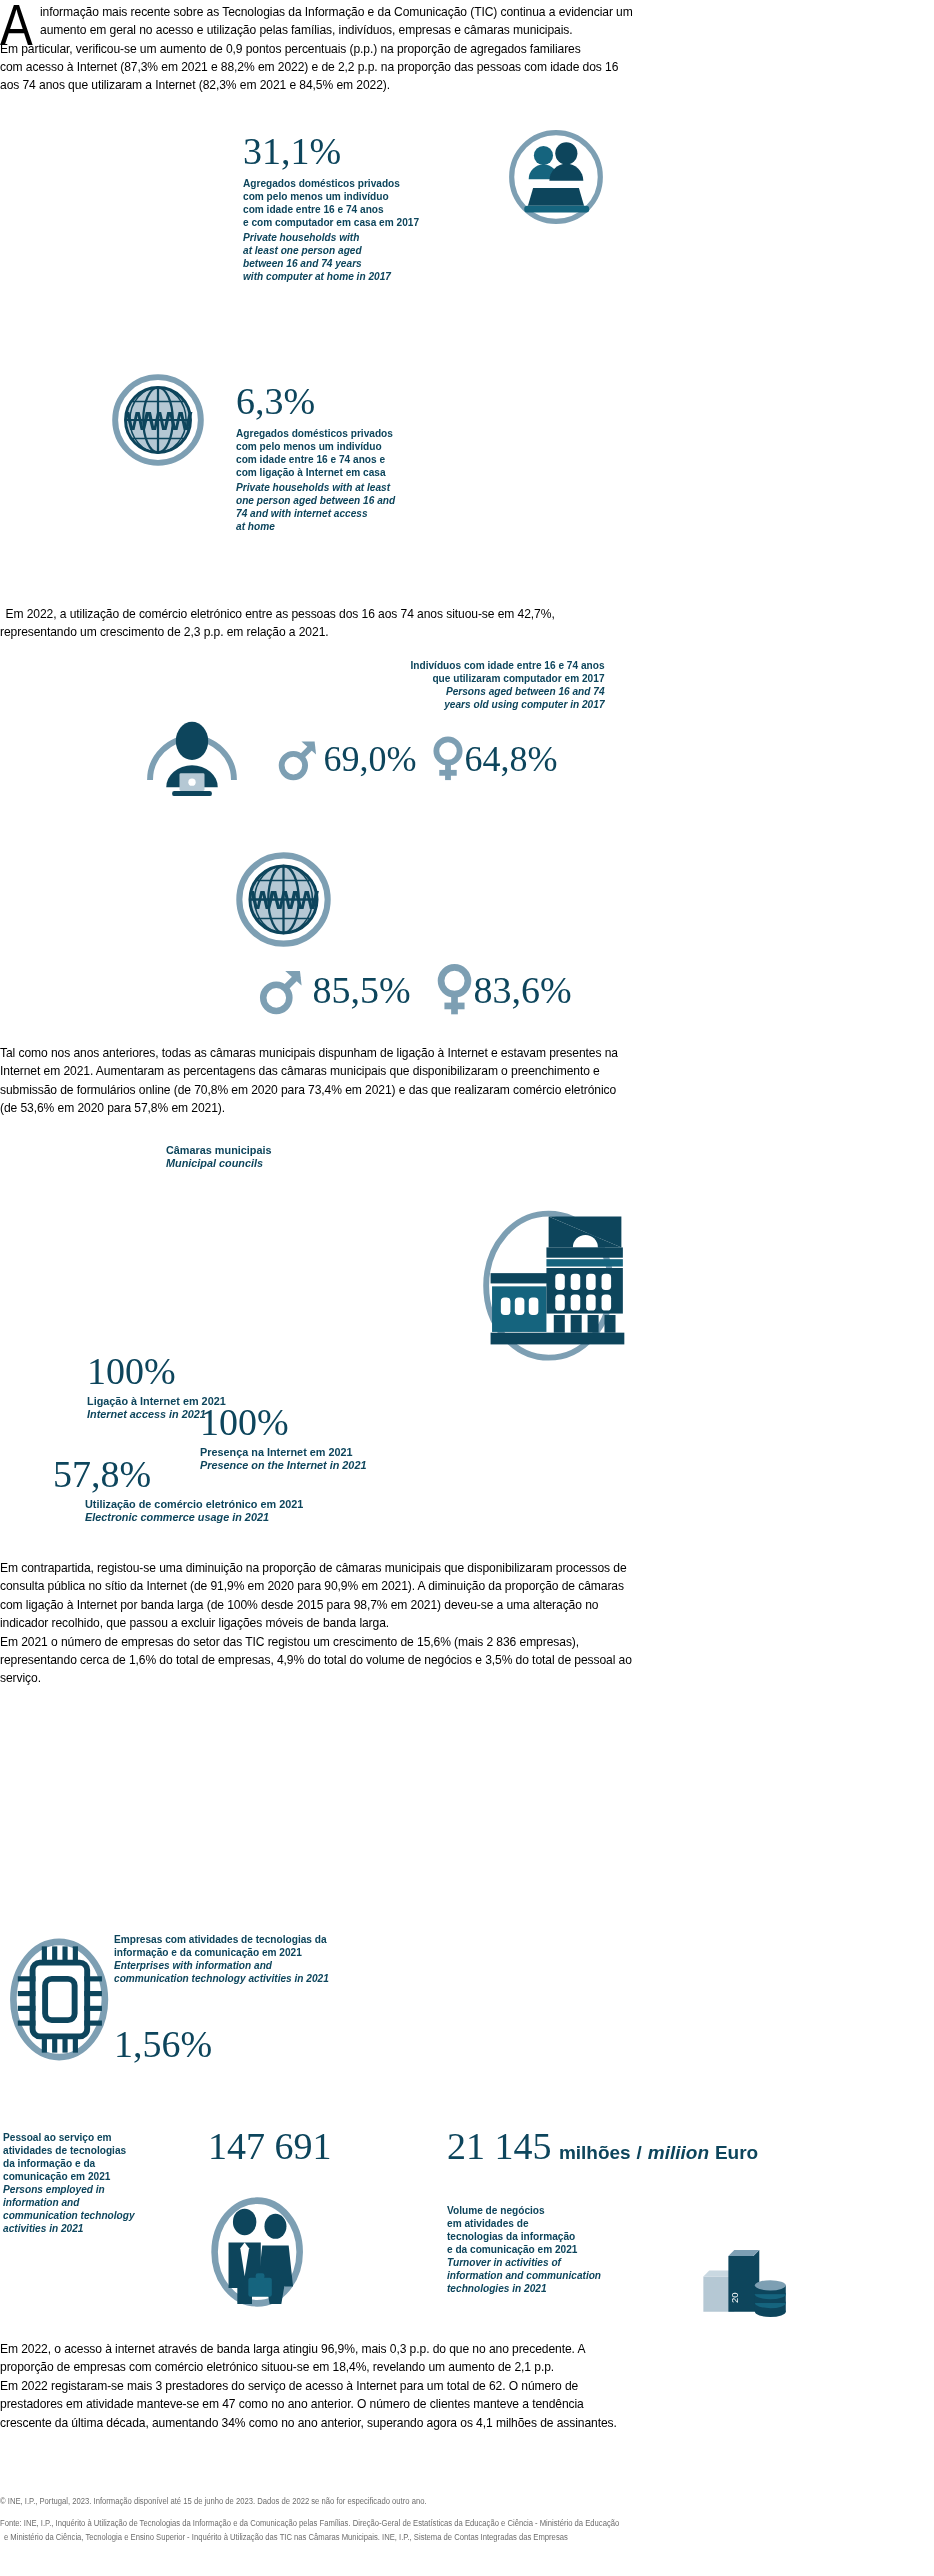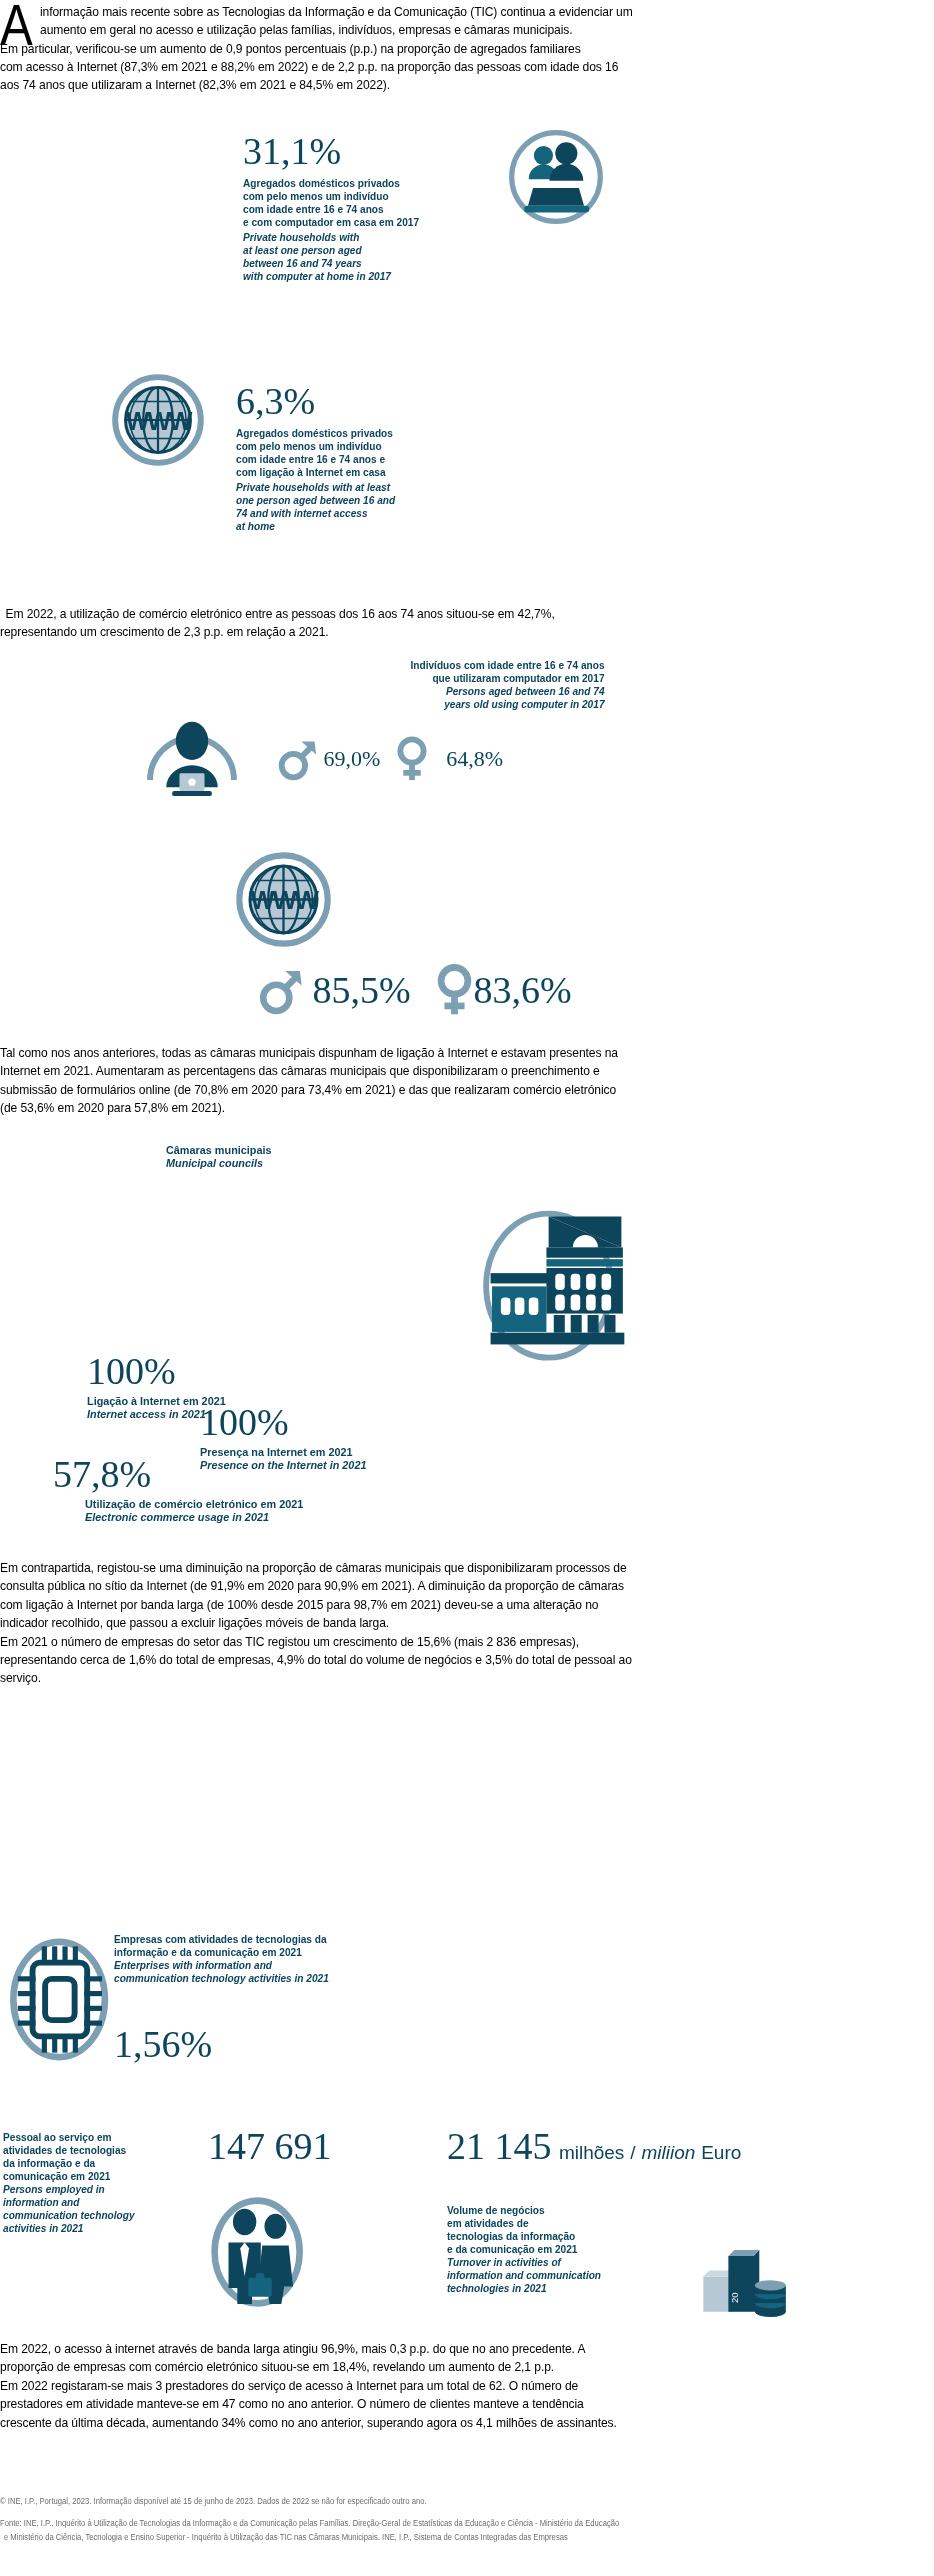--- a/index.html
+++ b/index.html
@@ -71,28 +71,28 @@
     font-size: 8.5px;
     line-height: 14px;
     transform: scaleX(0.9);
     transform-origin: left center;
     width: 111%;
   }
 
   .genderwrap { display: flex; align-items: center; }
   .gnum {
     color: #0d455c;
-    font-size: 22px;
+    font-size: 36px;
     line-height: 34px;
     font-family: "Liberation Serif", serif;
   }
   .unit {
     color: #0d455c;
     font-size: 19px;
-    font-weight: 400;
+    font-weight: 700;
   }
 </style>
 </head>
 <body>
 
 <div class="page">
 
   <div class="dropcap-block" style="position:absolute; left:0px; top:2.9px; width:935px;">
     <div class="dropcap">A</div>
     <div class="para">informação mais recente sobre as Tecnologias da Informação e da Comunicação (TIC) continua a evidenciar um</div>
@@ -187,21 +187,21 @@
       </svg>
     </span>
     <span class="gnum" style="margin-left:4.4px;">69,0%</span>
     <span style="margin-left:16px;">
       <svg width="32" height="46" viewBox="0 0 44 62">
         <circle cx="22" cy="20" r="16" fill="none" stroke="#7d9fb3" stroke-width="8"></circle>
         <line x1="22" y1="36" x2="22" y2="60" stroke="#7d9fb3" stroke-width="8"></line>
         <line x1="10" y1="50" x2="34" y2="50" stroke="#7d9fb3" stroke-width="8"></line>
       </svg>
     </span>
-    <span class="gnum" style="margin-left:18px;">64,8%</span>
+    <span class="gnum" style="margin-left:0;">64,8%</span>
   </div>
 
   <div style="position:absolute; left:234px; top:850px;">
     <svg width="99" height="99" viewBox="0 0 130 130">
       <circle cx="65" cy="65" r="58" fill="none" stroke="#7d9fb3" stroke-width="8"></circle>
       <circle cx="65" cy="65" r="44" fill="#b5c8d4" stroke="#0d455c" stroke-width="4"></circle>
       <ellipse cx="65" cy="65" rx="20" ry="44" fill="none" stroke="#0d455c" stroke-width="3"></ellipse>
       <ellipse cx="65" cy="65" rx="38" ry="44" fill="none" stroke="#0d455c" stroke-width="2"></ellipse>
       <line x1="21" y1="65" x2="109" y2="65" stroke="#0d455c" stroke-width="3"></line>
       <line x1="30" y1="40" x2="100" y2="40" stroke="#0d455c" stroke-width="2"></line>

